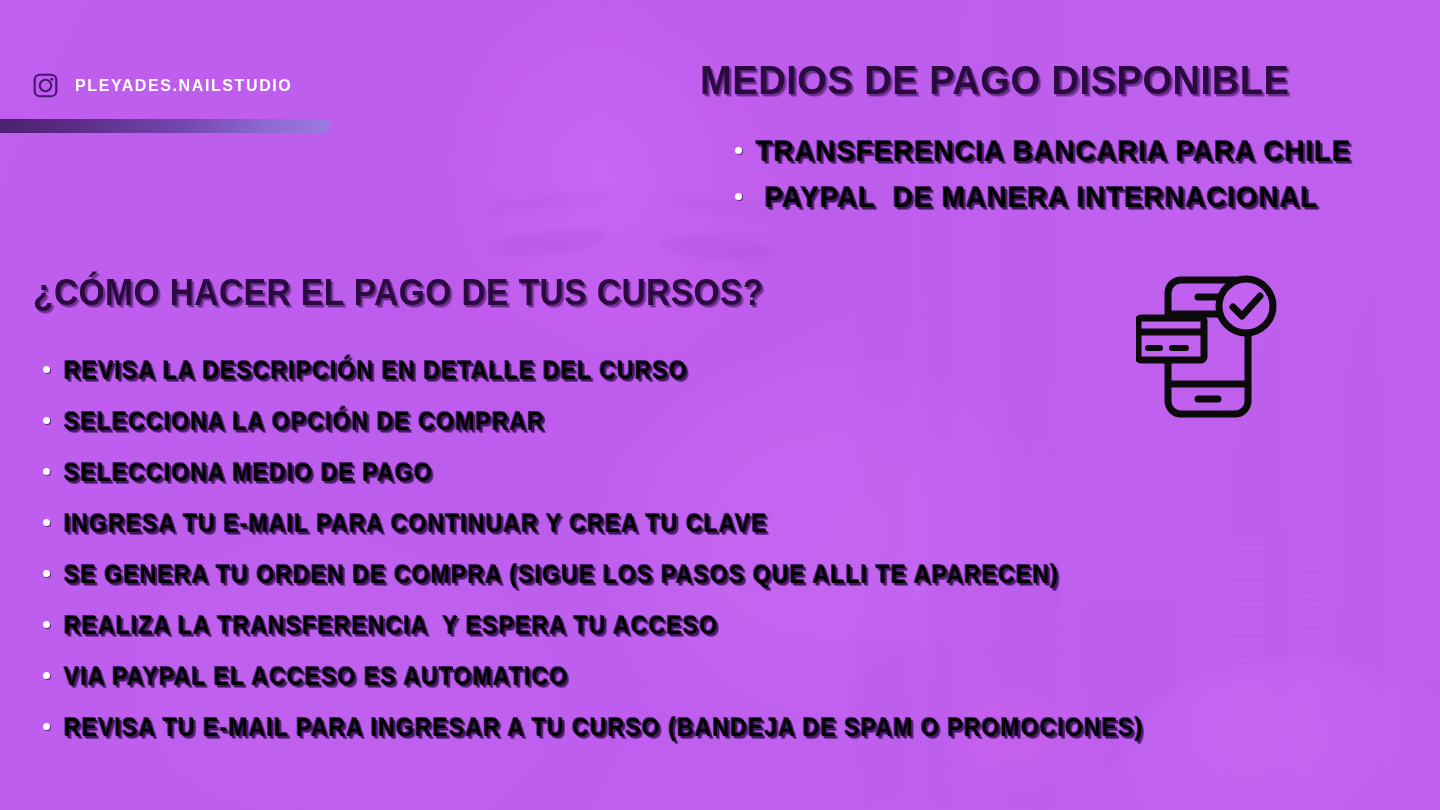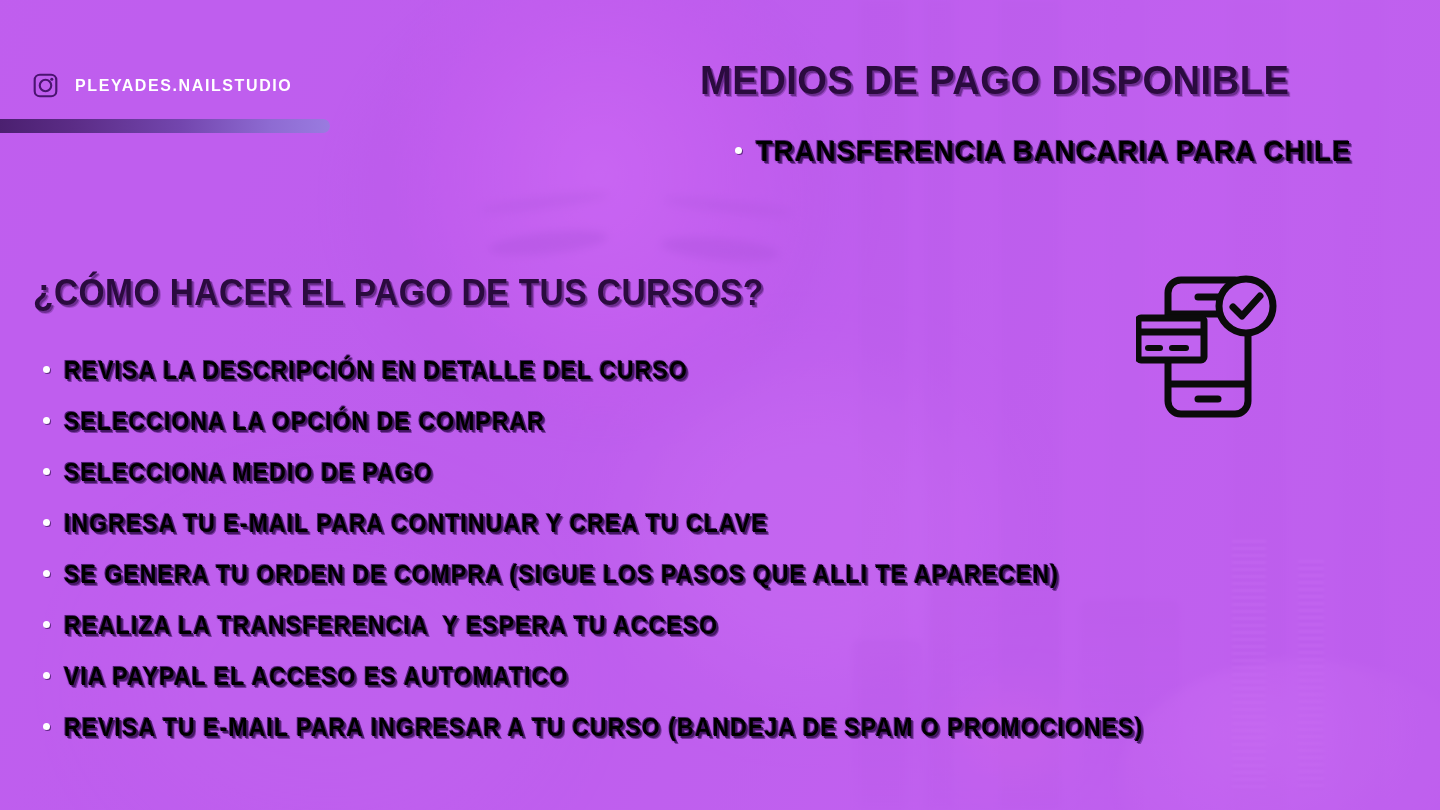--- a/index.html
+++ b/index.html
@@ -242,20 +242,21 @@
     </span>
     <span class="ig-handle">PLEYADES.NAILSTUDIO</span>
   </div>
 
   <div class="accent-bar"></div>
 
   <h1 class="title" id="title-payments">MEDIOS DE PAGO DISPONIBLE</h1>
 
   <ul class="wlist" id="payment-list">
       <li><span class="dot"></span><span class="txt">TRANSFERENCIA BANCARIA PARA CHILE</span></li>
+      <li><span class="dot"></span><span class="txt"> PAYPAL  DE MANERA INTERNACIONAL</span></li>
     </ul>
 
   <h2 class="title" id="title-how">¿CÓMO HACER EL PAGO DE TUS CURSOS?</h2>
 
   <ul class="wlist" id="steps-list">
       <li><span class="dot"></span><span class="txt">REVISA LA DESCRIPCIÓN EN DETALLE DEL CURSO</span></li>
       <li><span class="dot"></span><span class="txt">SELECCIONA LA OPCIÓN DE COMPRAR</span></li>
       <li><span class="dot"></span><span class="txt">SELECCIONA MEDIO DE PAGO</span></li>
       <li><span class="dot"></span><span class="txt">INGRESA TU E-MAIL PARA CONTINUAR Y CREA TU CLAVE</span></li>
       <li><span class="dot"></span><span class="txt">SE GENERA TU ORDEN DE COMPRA (SIGUE LOS PASOS QUE ALLI TE APARECEN)</span></li>

